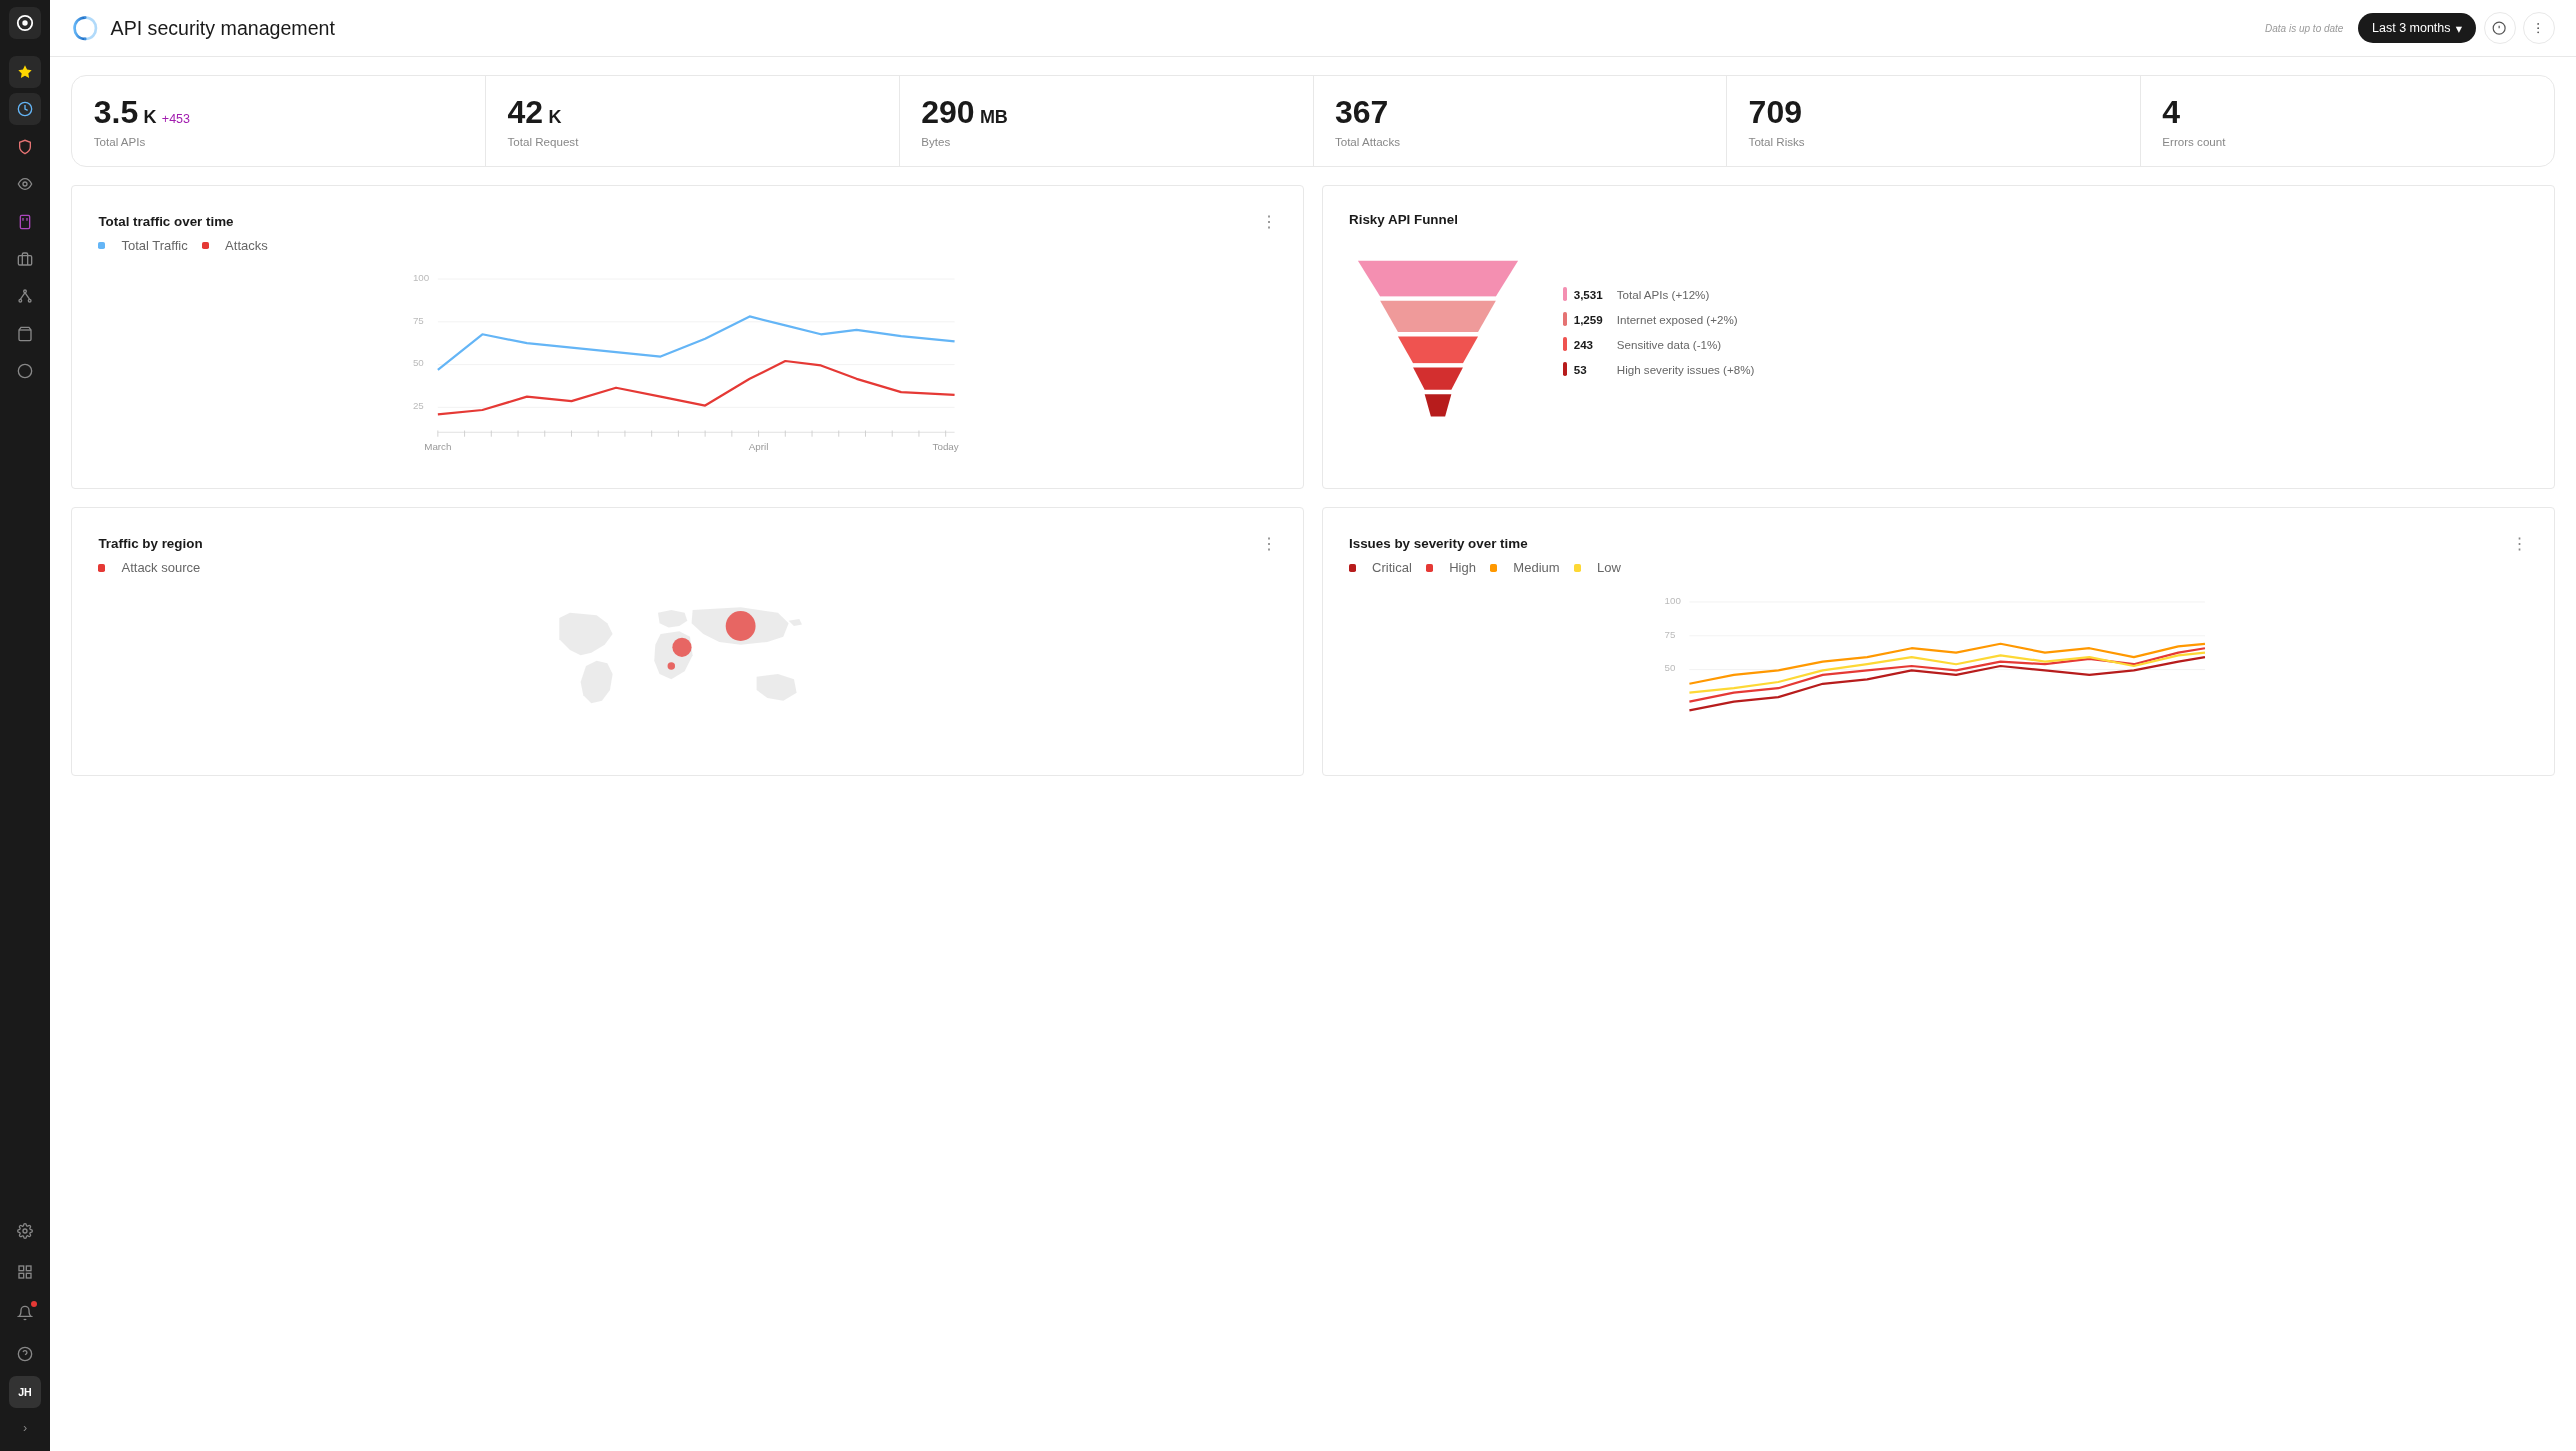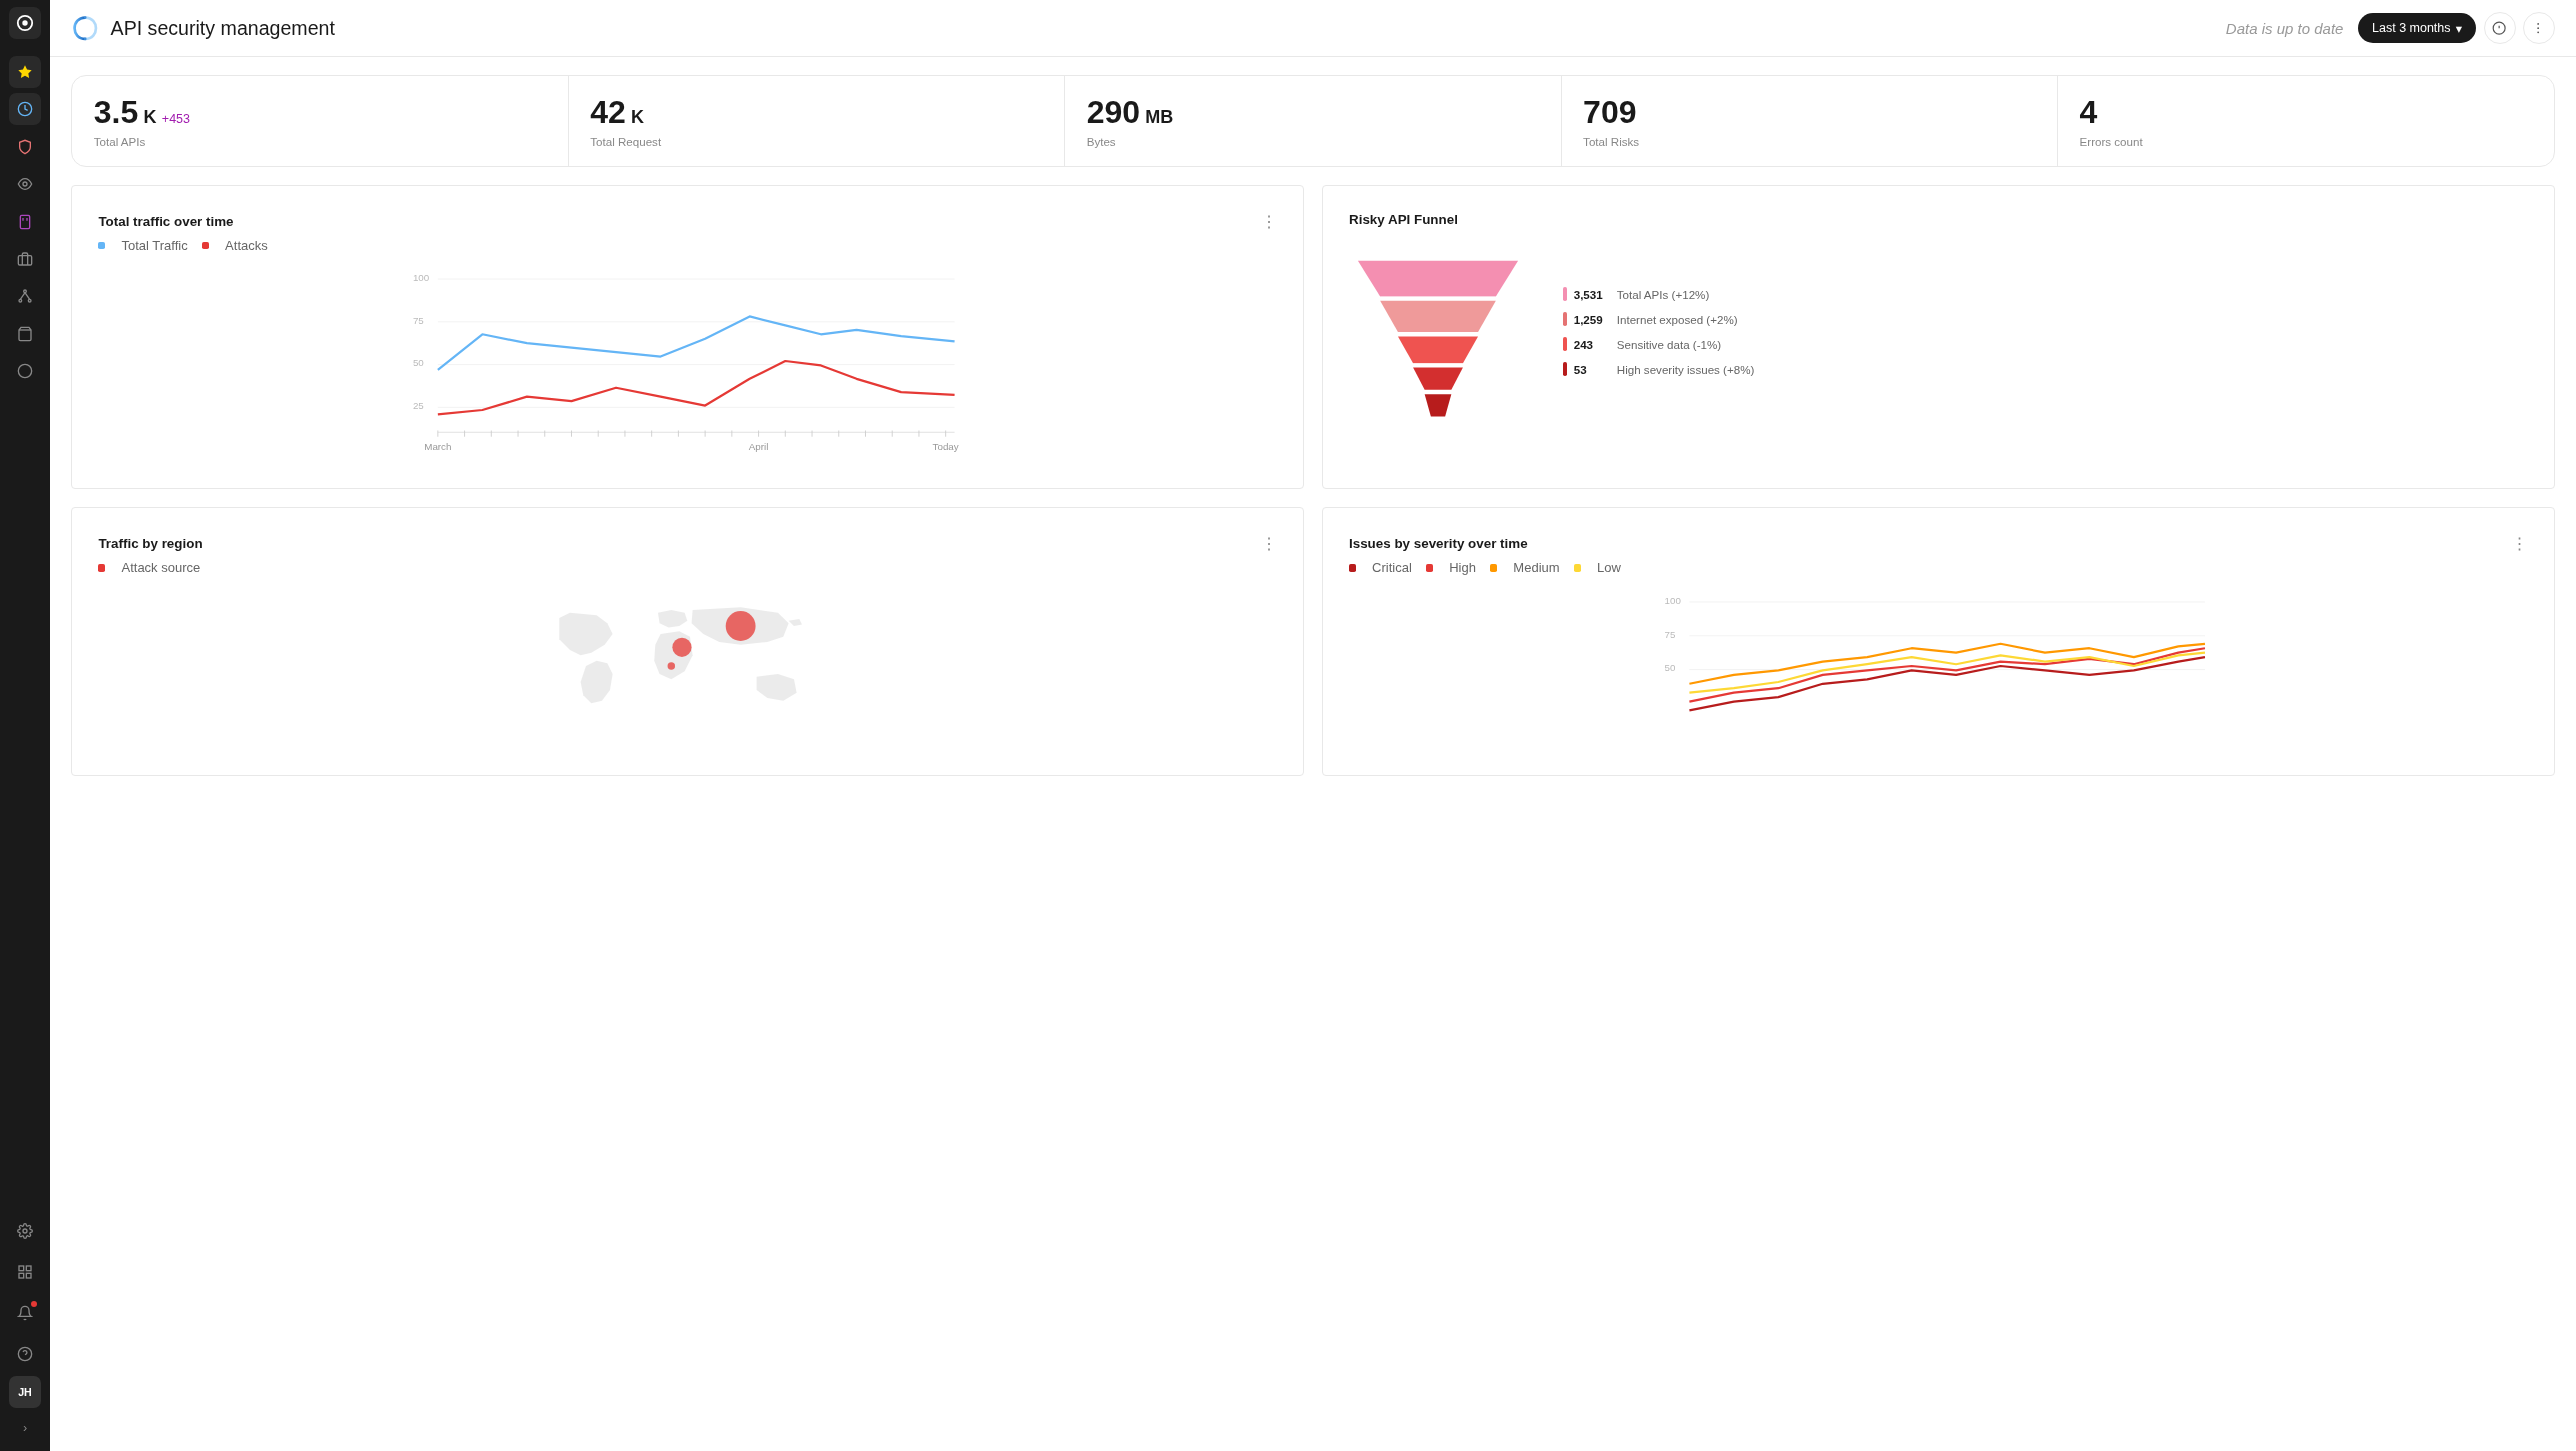--- a/index.html
+++ b/index.html
@@ -63,21 +63,21 @@
       height: 57px;
       background: #fff;
       border-bottom: 0.9px solid #e8e8e8;
       display: flex;
       align-items: center;
       padding: 0 21.4px;
       flex-shrink: 0;
     }
     .header-logo { width: 28.5px; height: 28.5px; margin-right: 10.7px; }
     .header-title { font-size: 19.6px; font-weight: 400; color: #1a1a1a; flex: 1; }
-    .header-status { font-size: 15px; color: #999; margin-right: 14.3px; font-style: italic; margin-left: 8px; }
+    .header-status { font-size: 10px; color: #999; margin-right: 14.3px; font-style: italic; margin-left: 8px; }
     .header-date-btn {
       background: #1a1a1a;
       color: #fff;
       border: none;
       border-radius: 18px;
       padding: 7.1px 14.3px;
       font-size: 12.5px;
       cursor: pointer;
       display: flex; align-items: center; gap: 5.3px;
     }
@@ -316,20 +316,26 @@
             <span class="unit">K</span>
         </div>
         <div class="stat-label">Total Request</div>
       </div>
       <div class="stat-item">
         <div class="stat-value">
           <span>290</span>
             <span class="unit">MB</span>
         </div>
         <div class="stat-label">Bytes</div>
+      </div>
+      <div class="stat-item">
+        <div class="stat-value">
+          <span>367</span>
+        </div>
+        <div class="stat-label">Total Attacks</div>
       </div>
       <div class="stat-item">
         <div class="stat-value">
           <span>709</span>
         </div>
         <div class="stat-label">Total Risks</div>
       </div>
       <div class="stat-item">
         <div class="stat-value">
           <span>4</span>

